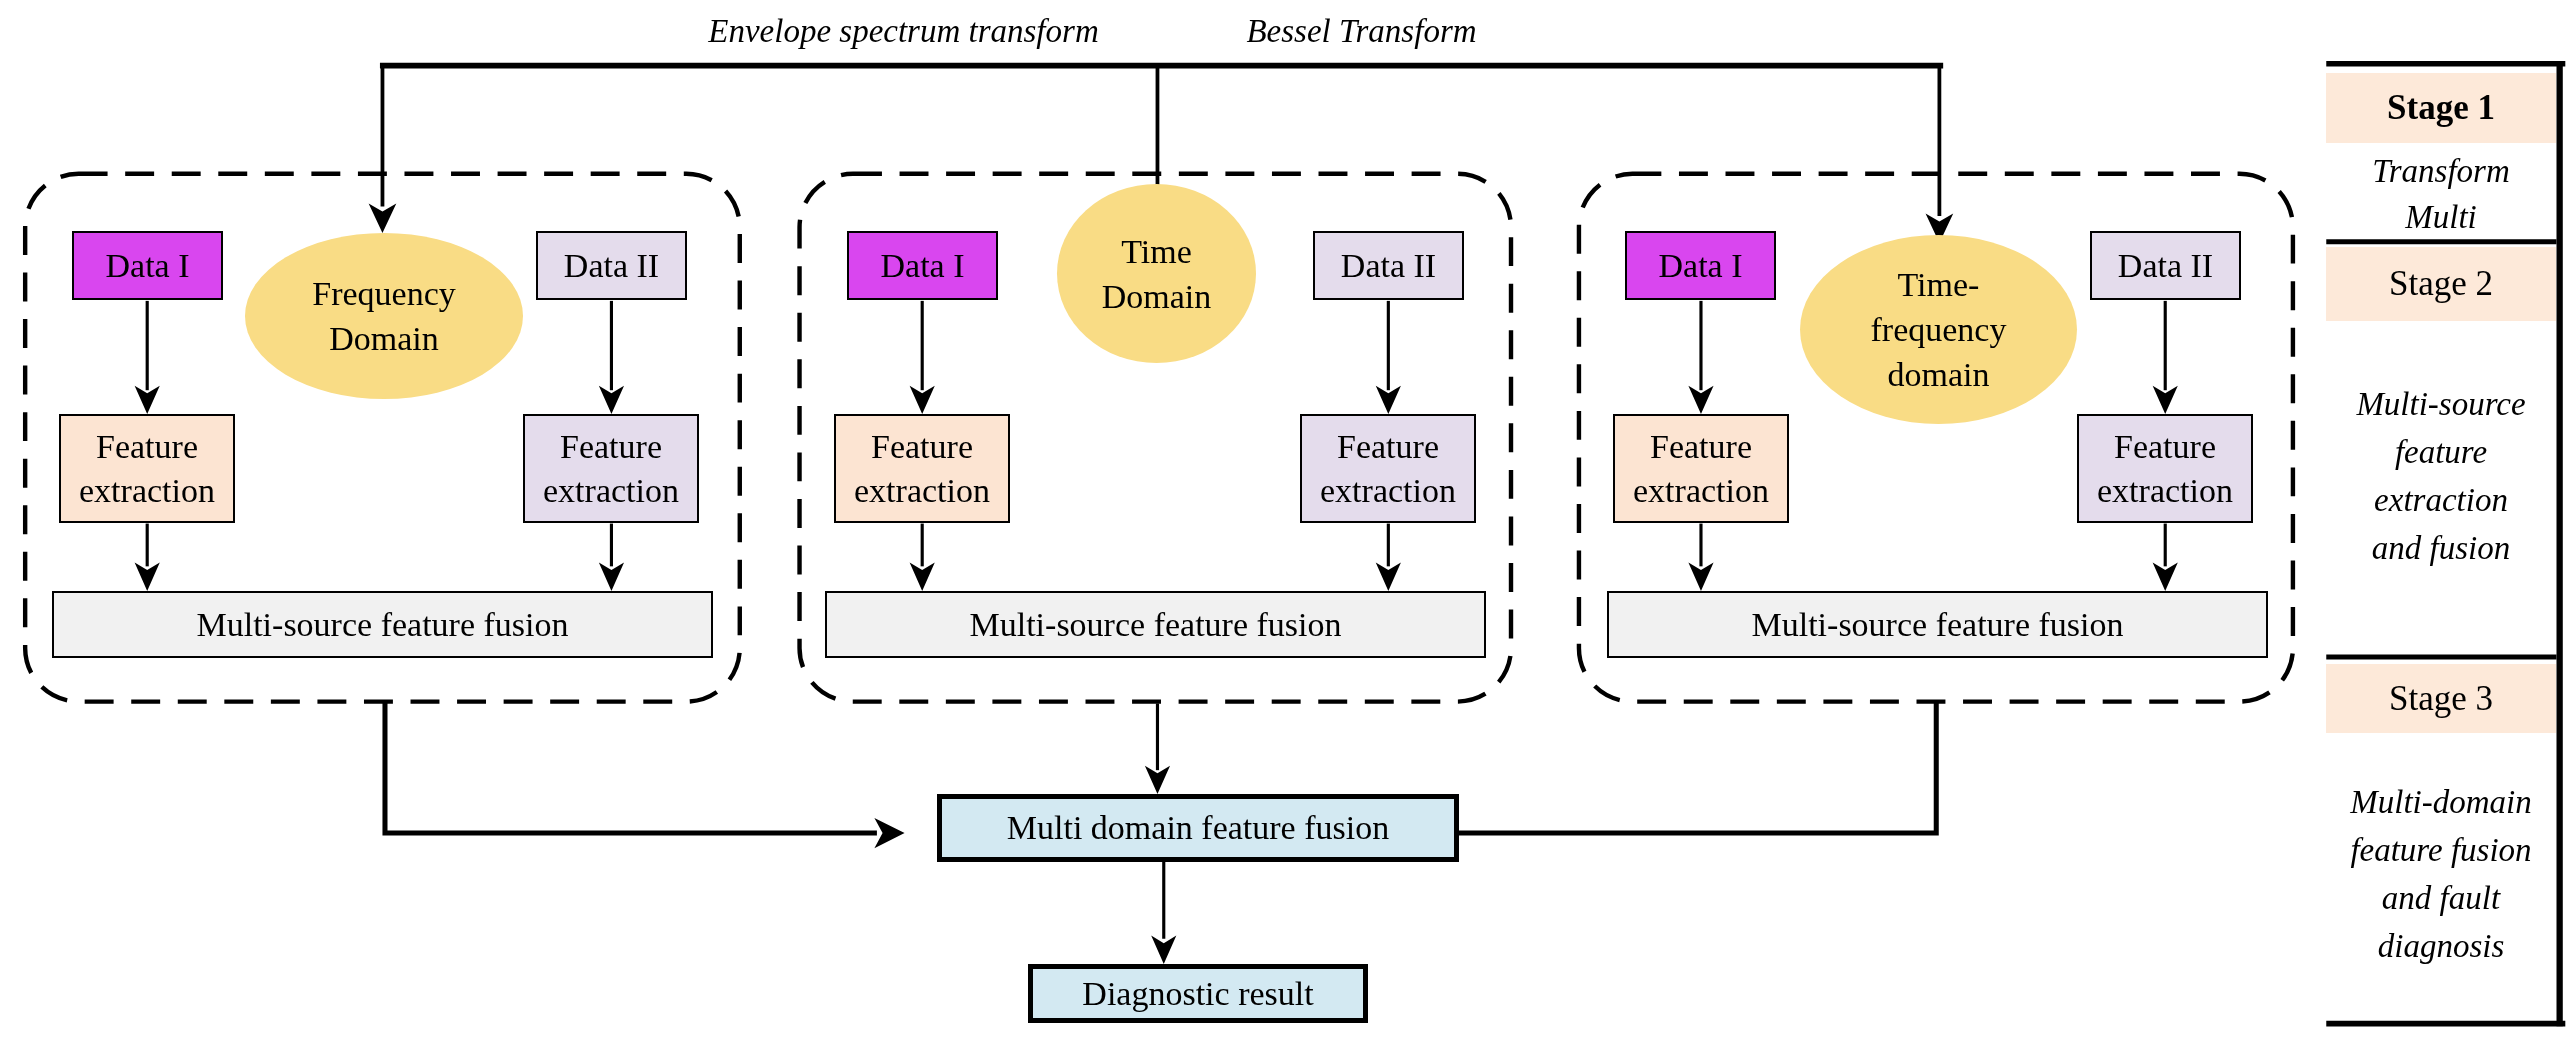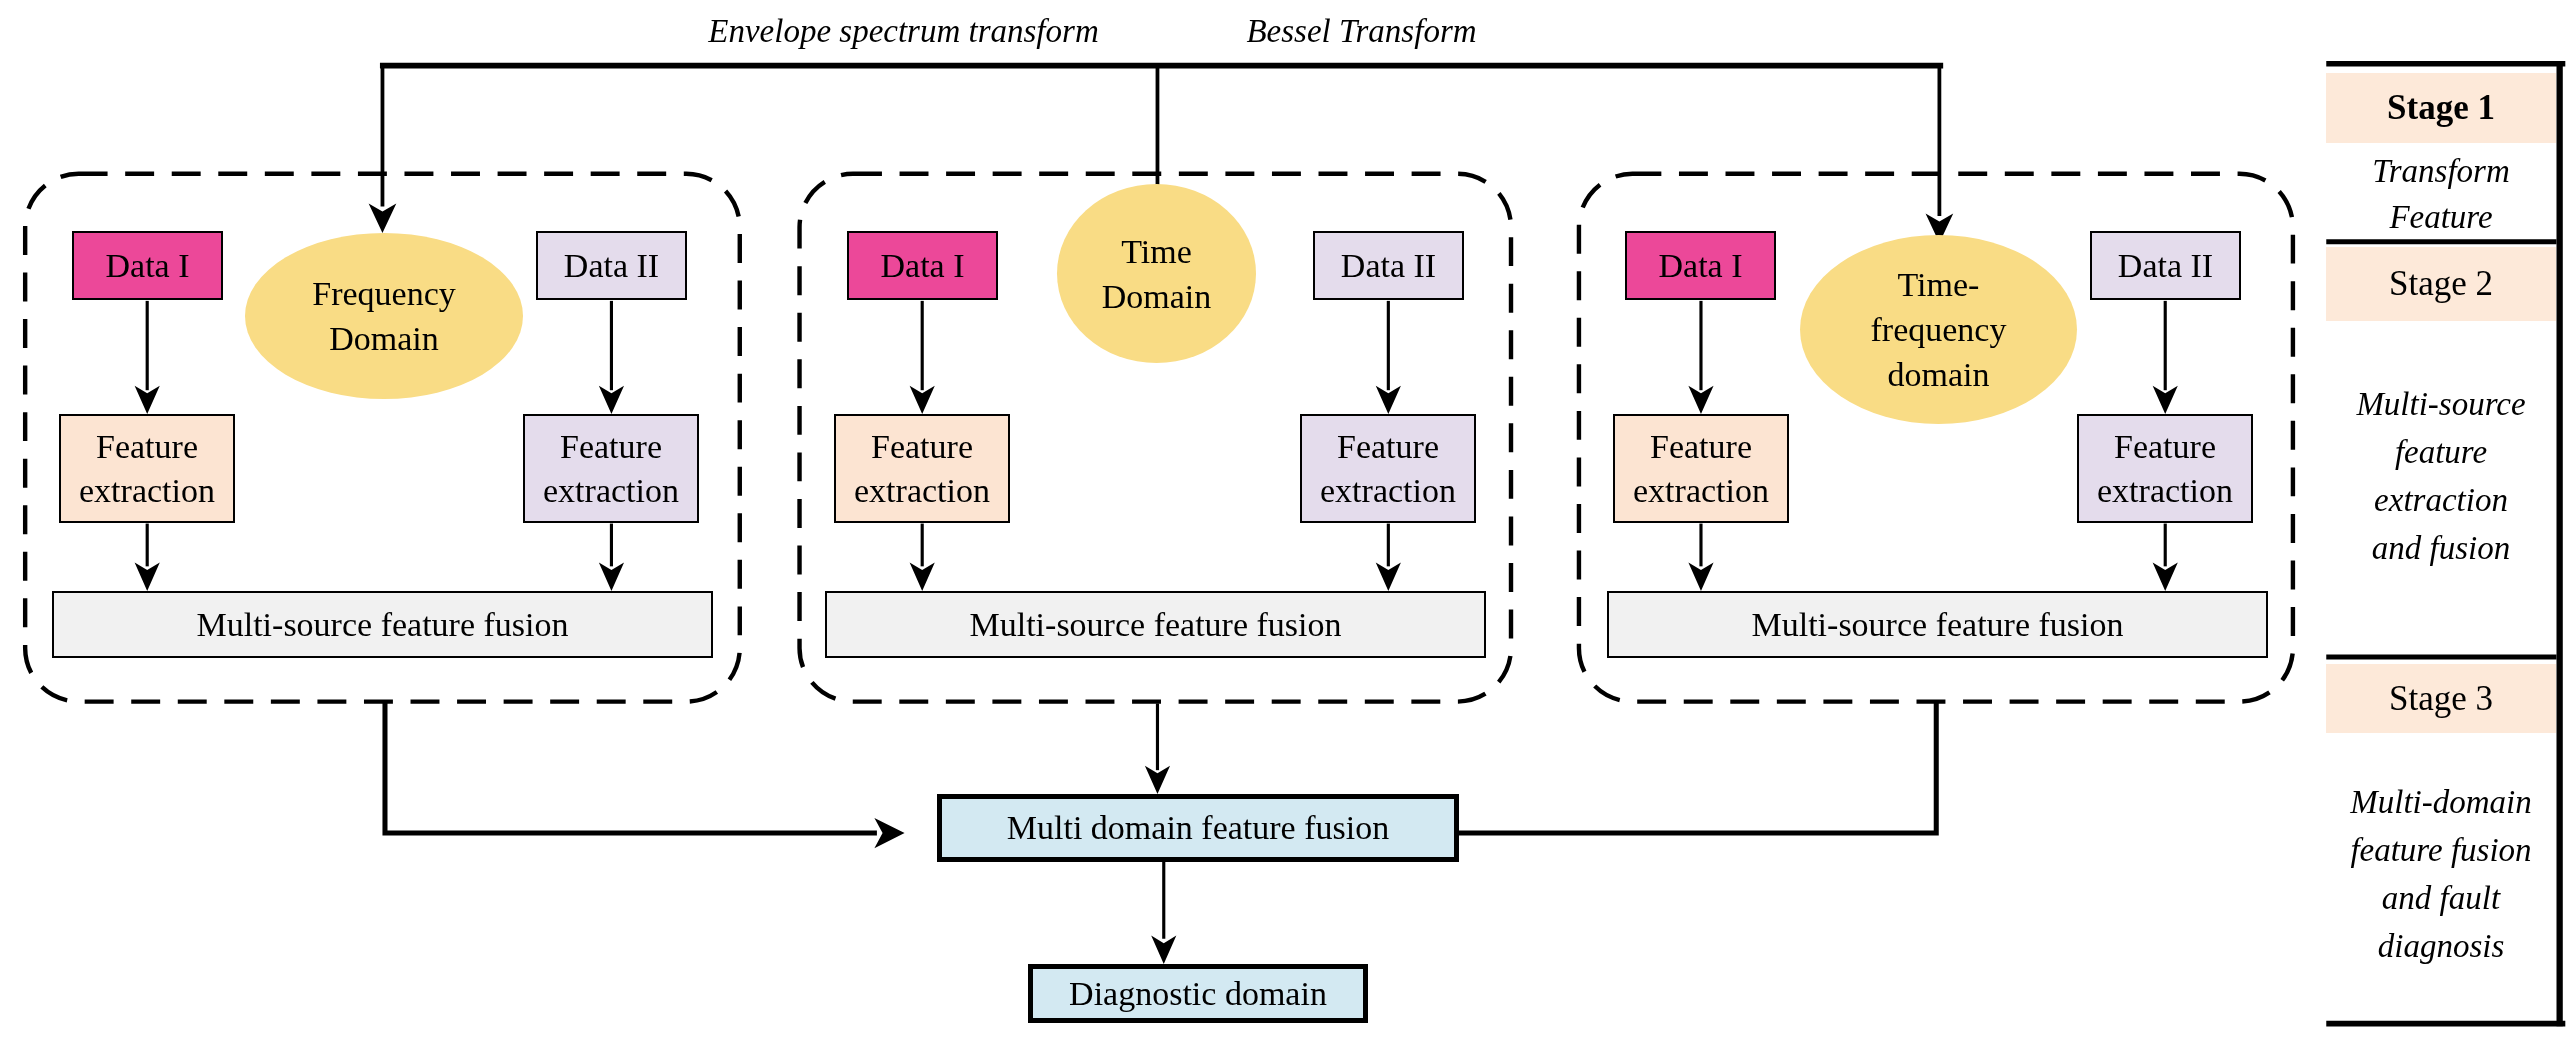--- a/index.html
+++ b/index.html
@@ -9,21 +9,21 @@
     background:#ffffff;
     font-family:"Liberation Serif", serif;
     color:#000;
     overflow:hidden;
   }
   #connector-layer{position:absolute;left:0;top:0;width:2576px;height:1044px;}
   .abs{position:absolute;box-sizing:border-box;}
   .center{display:flex;align-items:center;justify-content:center;text-align:center;}
   .pre{white-space:pre-line;}
   .top-label{font-size:33px;font-style:italic;}
-  .data-box{background:#ec4899;border:2.5px solid #000;font-size:34px;}
+  .data-box{background:#d946ef;border:2.5px solid #000;font-size:34px;}
   .data-box.lav{background:#E4DCEC;}
   .fe-box{background:#FCE4D2;border:2.5px solid #000;font-size:34px;line-height:44px;}
   .fe-box.lav{background:#E4DCEC;}
   .ellipse{background:#F9DC85;border-radius:50%;font-size:34px;line-height:45px;}
   .fusion-bar{background:#F1F1F1;border:2.5px solid #000;font-size:34px;}
   .blue-box{background:#D3E9F2;border:5px solid #000;font-size:34px;margin-left:34px;}
   .stage-band{background:#FDE9D9;font-size:35px;}
   .stage-desc{font-size:33px;line-height:48px;font-style:italic;}
 </style>
 </head>
@@ -116,25 +116,25 @@
 frequency
 domain</div>
   <div class="abs center data-box lav" style="left:2090px;top:231px;width:151px;height:69px;">Data II</div>
   <div class="abs center fe-box pre" style="left:1613px;top:414px;width:176px;height:109px;">Feature
 extraction</div>
   <div class="abs center fe-box lav pre" style="left:2077px;top:414px;width:176px;height:109px;">Feature
 extraction</div>
   <div class="abs center fusion-bar" style="left:1607px;top:591px;width:661px;height:67px;">Multi-source feature fusion</div>
 
   <div class="abs center blue-box" style="left:903px;top:794px;width:522px;height:68px;">Multi domain feature fusion</div>
-  <div class="abs center blue-box" style="left:994px;top:964px;width:340px;height:59px;">Diagnostic domain</div>
+  <div class="abs center blue-box" style="left:994px;top:964px;width:340px;height:59px;">Diagnostic result</div>
 
   <div class="abs center stage-band" style="left:2326px;top:73px;width:230px;height:70px;font-weight:bold;">Stage 1</div>
   <div class="abs center stage-desc pre" style="left:2326px;top:148px;width:230px;height:92px;line-height:46px;">Transform
-Feature</div>
+Multi</div>
 
   <div class="abs center stage-band" style="left:2326px;top:247px;width:230px;height:74px;">Stage 2</div>
   <div class="abs center stage-desc pre" style="left:2326px;top:376px;width:230px;height:199px;">Multi-source
 feature
 extraction
 and fusion</div>
 
   <div class="abs center stage-band" style="left:2326px;top:664px;width:230px;height:69px;">Stage 3</div>
   <div class="abs center stage-desc pre" style="left:2326px;top:776px;width:230px;height:196px;">Multi-domain
 feature fusion

